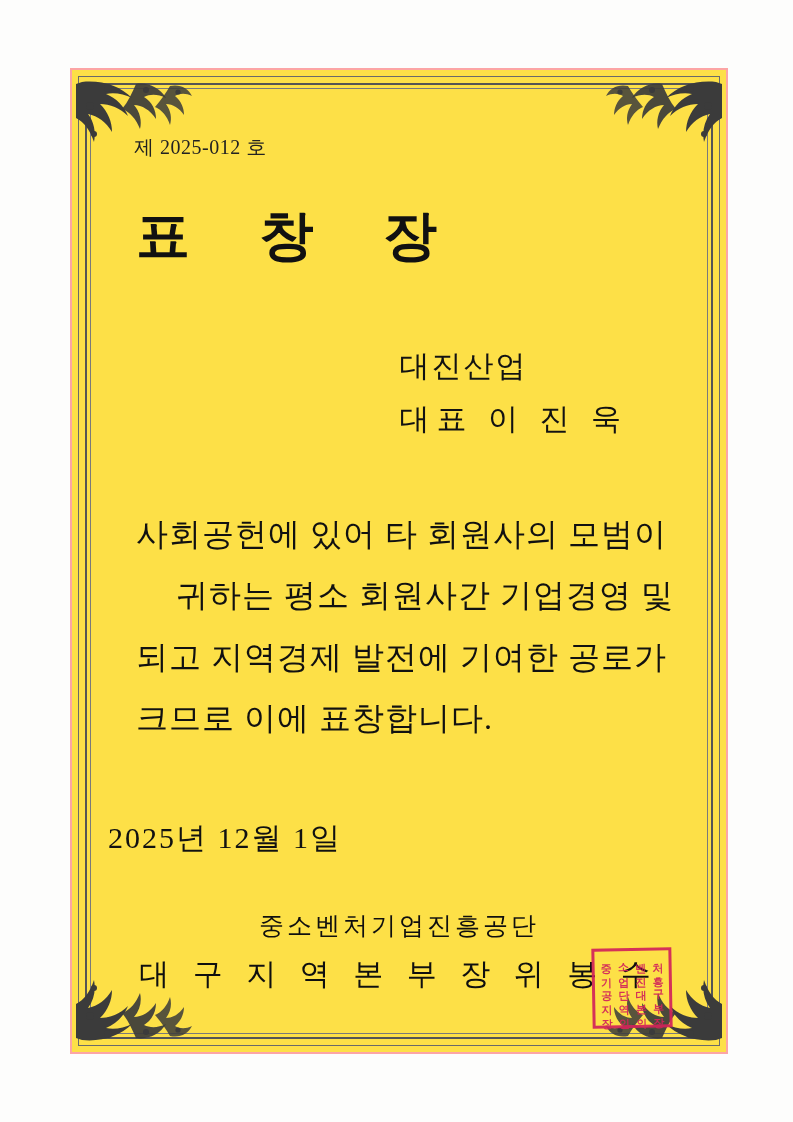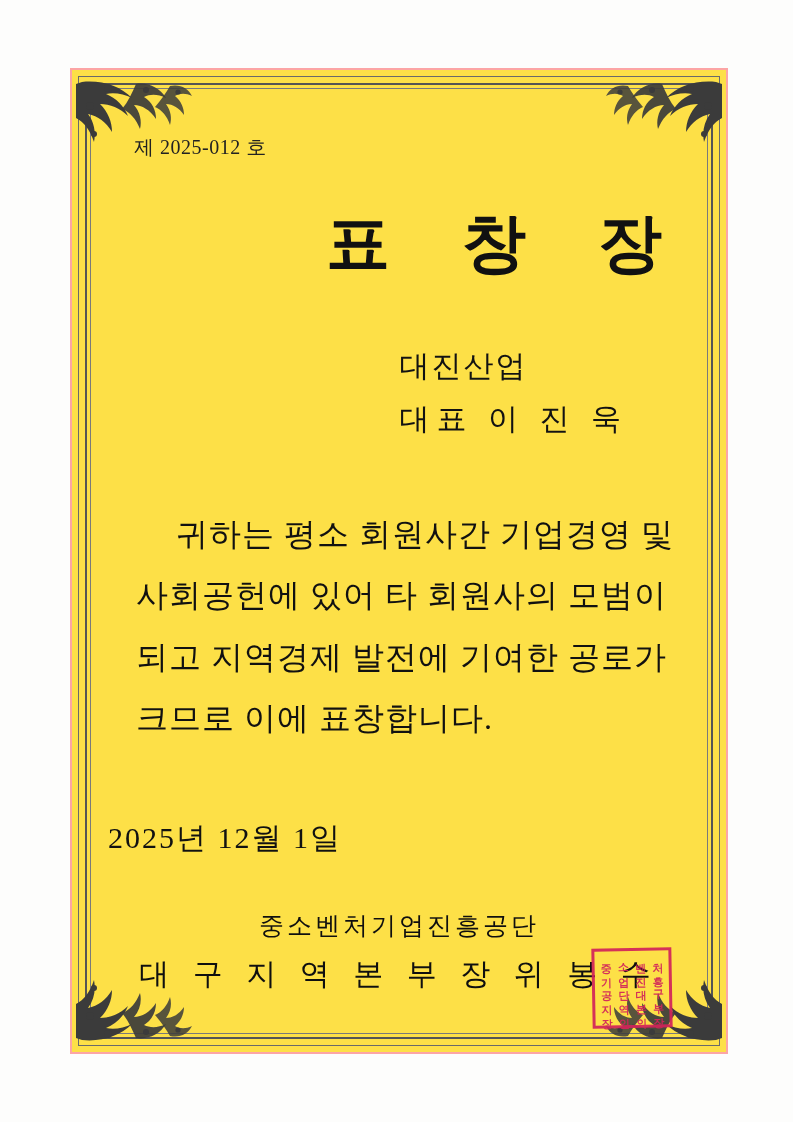--- a/index.html
+++ b/index.html
@@ -88,22 +88,22 @@
     letter-spacing: 0.5px;
     color: #222;
     font-family: "Liberation Serif", serif;
   }
 
   .title {
     position: absolute;
     top: 96px;
     left: 0;
     right: 0;
-    text-align: right;
-    font-size: 64px;
+    text-align: left;
+    font-size: 54px;
     font-weight: bold;
     letter-spacing: 28px;
     text-indent: 28px;
     color: #111;
     font-family: "Liberation Serif", serif;
   }
 
   .recipient {
     position: absolute;
     top: 236px;
@@ -266,22 +266,22 @@
       <div class="doc-number">제 2025-012 호</div>
 
       <div class="title">표 창 장</div>
 
       <div class="recipient">
         <div class="org">대진산업</div>
         <div class="person">대표 이 진 욱</div>
       </div>
 
       <div class="body-text">
+        <span class="ln">사회공헌에 있어 타 회원사의 모범이</span>
         <span class="ln indent">귀하는 평소 회원사간 기업경영 및</span>
-        <span class="ln">사회공헌에 있어 타 회원사의 모범이</span>
         <span class="ln">되고 지역경제 발전에 기여한 공로가</span>
         <span class="ln">크므로 이에 표창합니다.</span>
       </div>
 
       <div class="date">2025년  12월  1일</div>
 
       <div class="signature">
         <div class="issuer">중소벤처기업진흥공단</div>
         <div class="signer">대 구 지 역 본 부 장  위 봉 수</div>
       </div>

